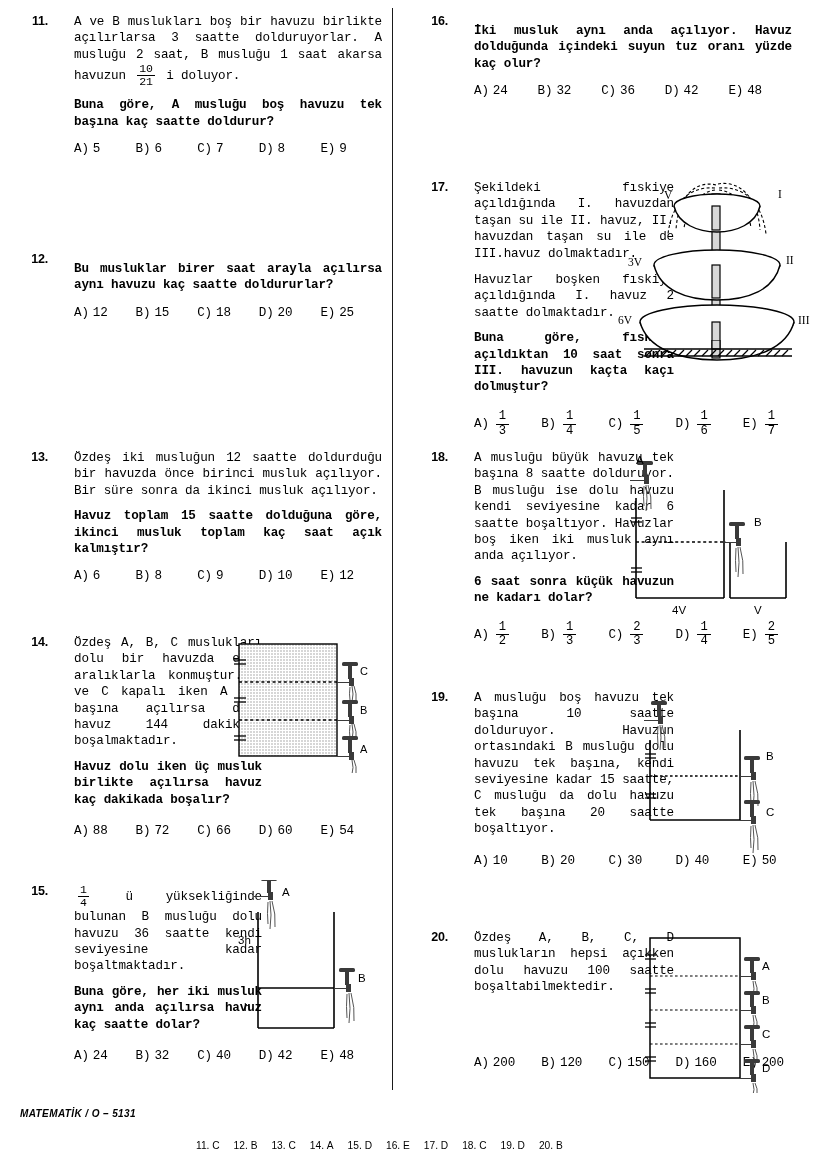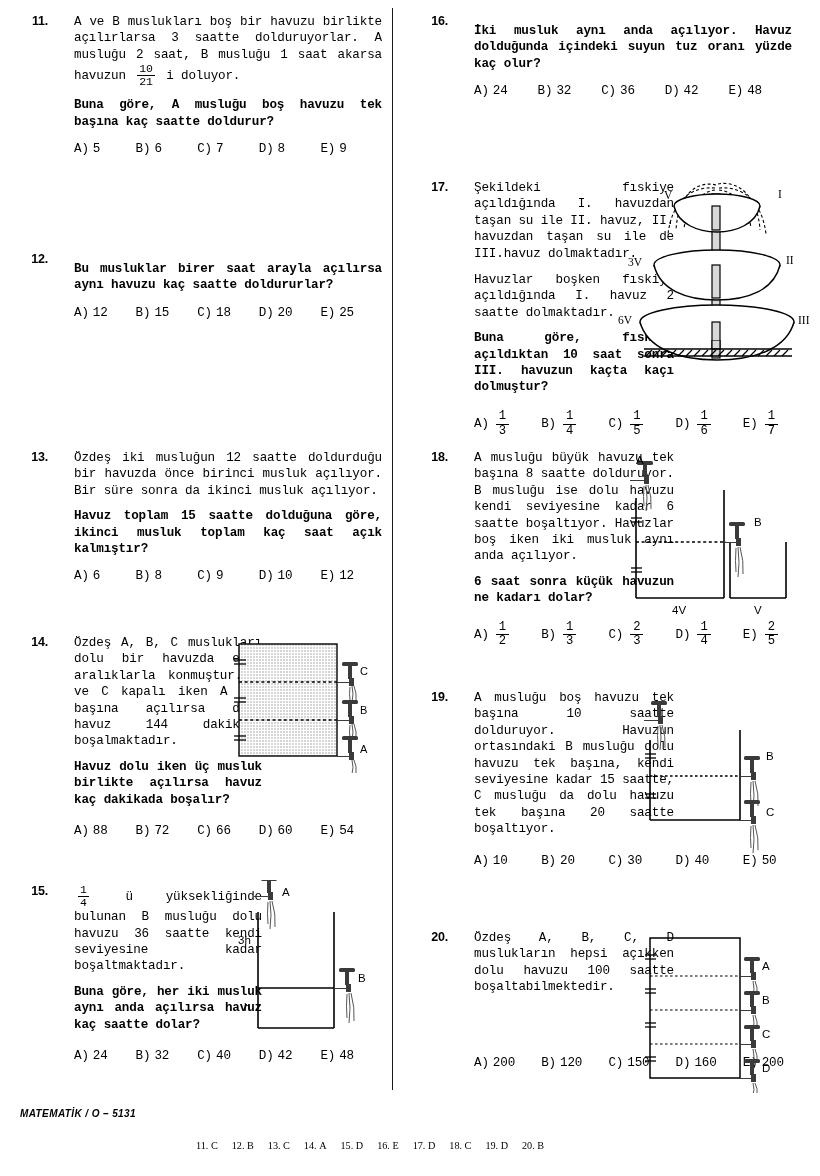--- a/index.html
+++ b/index.html
@@ -144,21 +144,20 @@
     position: absolute;
     left: 196px;
     top: 1140px;
     font-size: 10.2px;
     display: flex;
     letter-spacing: 0px;
   }
   .answer-key .ak {
     margin-right: 14px;
     white-space: nowrap;
-    font-family: Liberation Serif, serif;
   }
 </style>
 </head>
 <body>
 
 <div class="page">
 
   <div class="column-divider"></div>
 
   <div class="col col-left">

